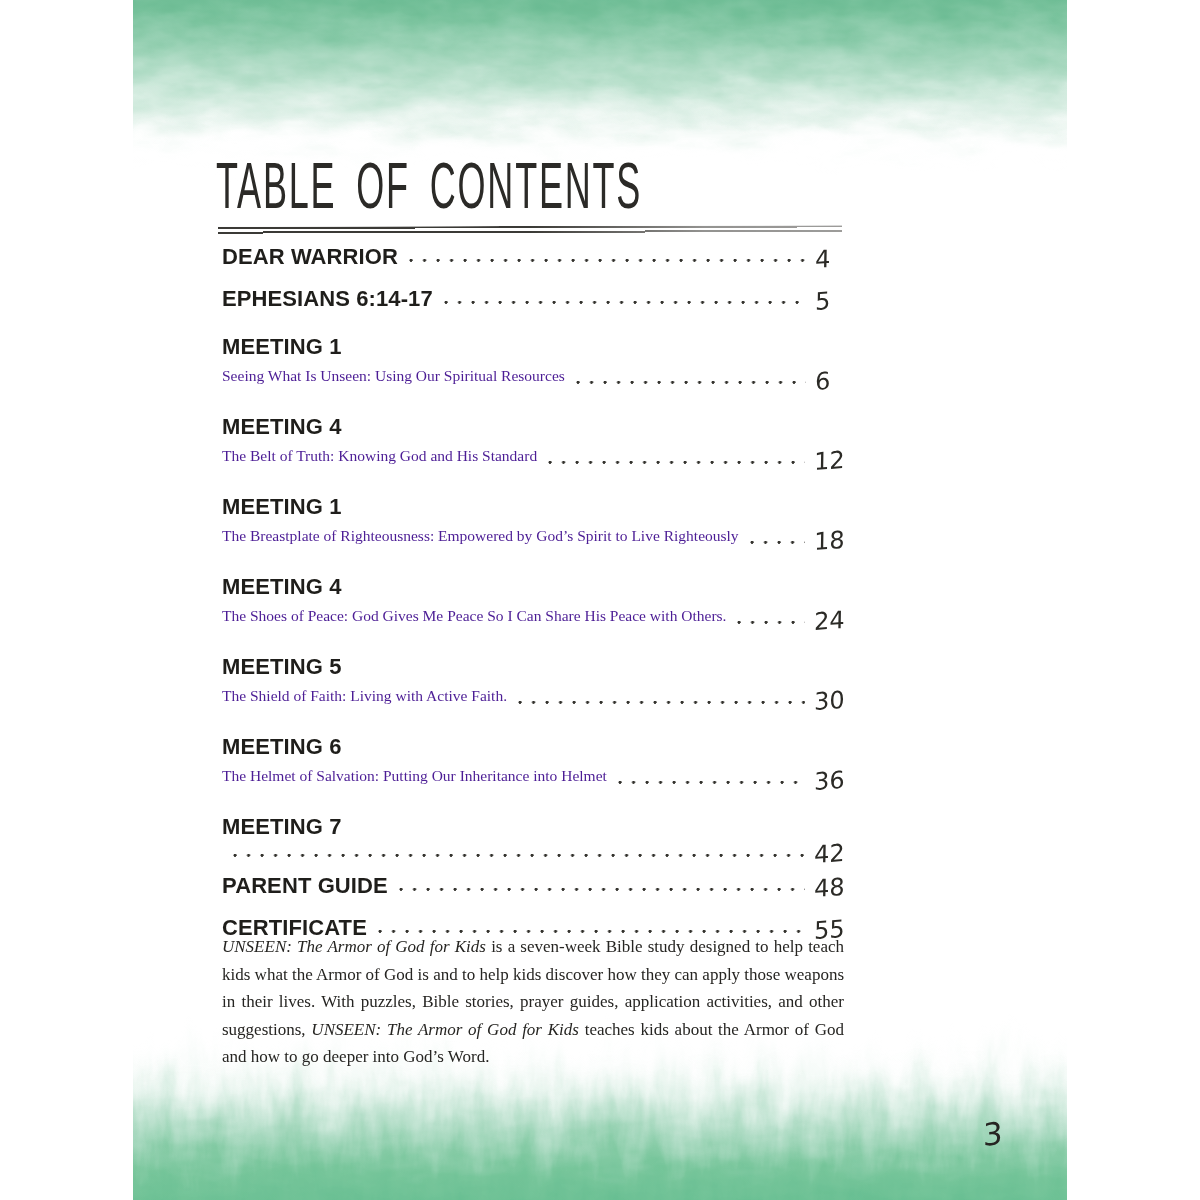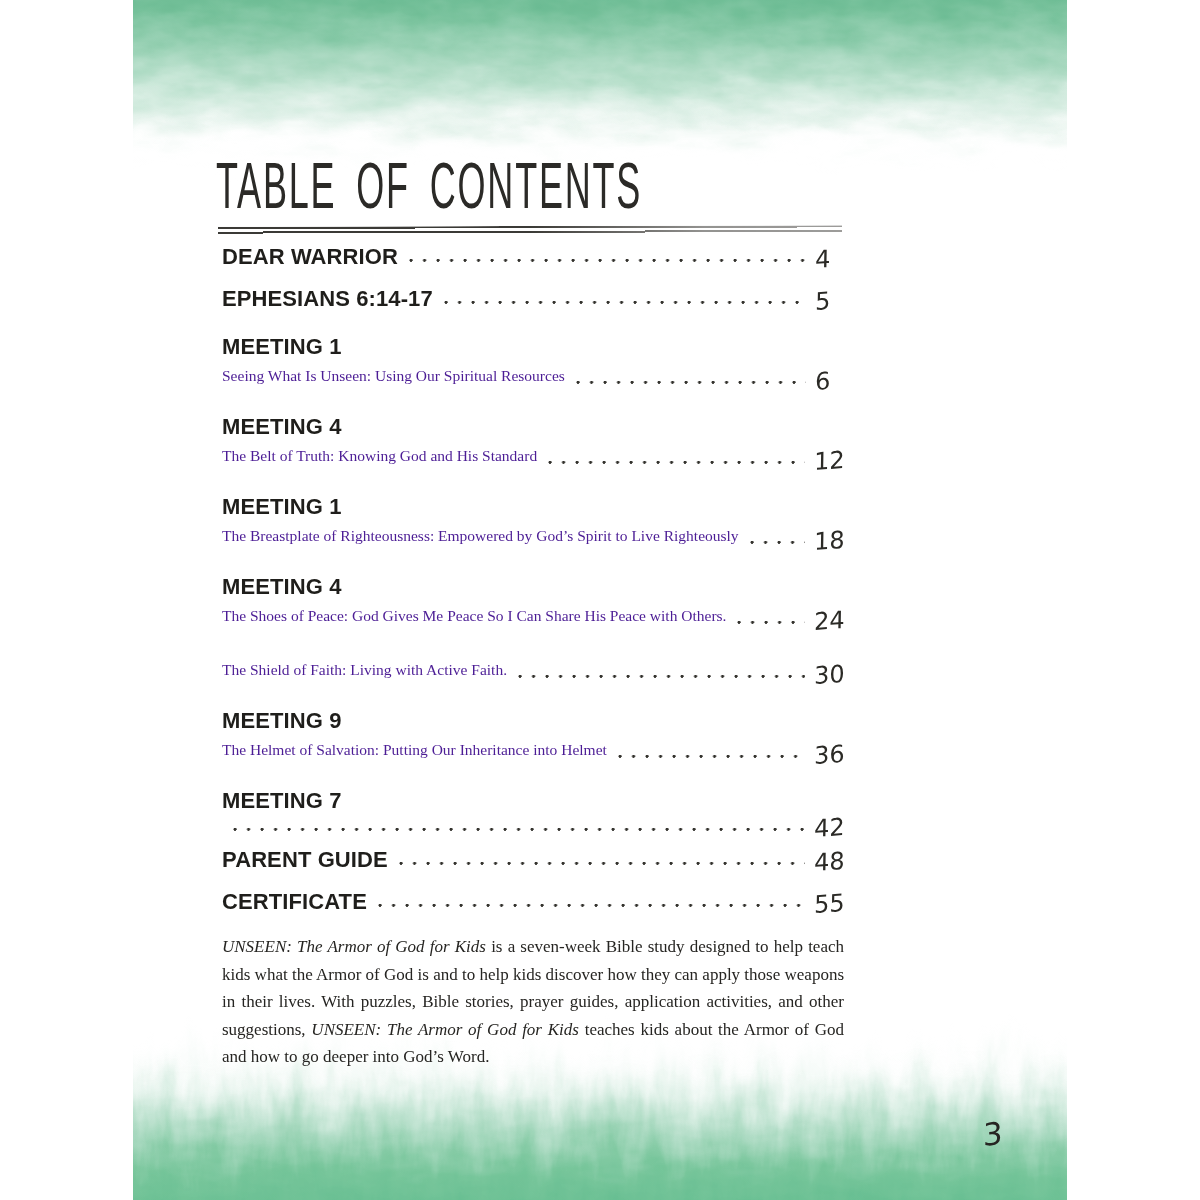--- a/index.html
+++ b/index.html
@@ -137,29 +137,30 @@
     <div class="toc-block">
       <div class="toc-label">MEETING 4</div>
       <div class="toc-row">
         <span class="toc-desc">The Shoes of Peace: God Gives Me Peace So I Can Share His Peace with Others.</span>
         <span class="leader"></span>
         <span class="hand">24</span>
       </div>
     </div>
 
     <div class="toc-block">
+      <div class="toc-label">MEETING 5</div>
       <div class="toc-row">
         <span class="toc-desc">The Shield of Faith: Living with Active Faith.</span>
         <span class="leader"></span>
         <span class="hand">30</span>
       </div>
     </div>
 
     <div class="toc-block">
-      <div class="toc-label">MEETING 9</div>
+      <div class="toc-label">MEETING 6</div>
       <div class="toc-row">
         <span class="toc-desc">The Helmet of Salvation: Putting Our Inheritance into Helmet</span>
         <span class="leader"></span>
         <span class="hand">36</span>
       </div>
     </div>
 
     <div class="toc-block">
       <div class="toc-label">MEETING 7</div>
       <div class="toc-row">

